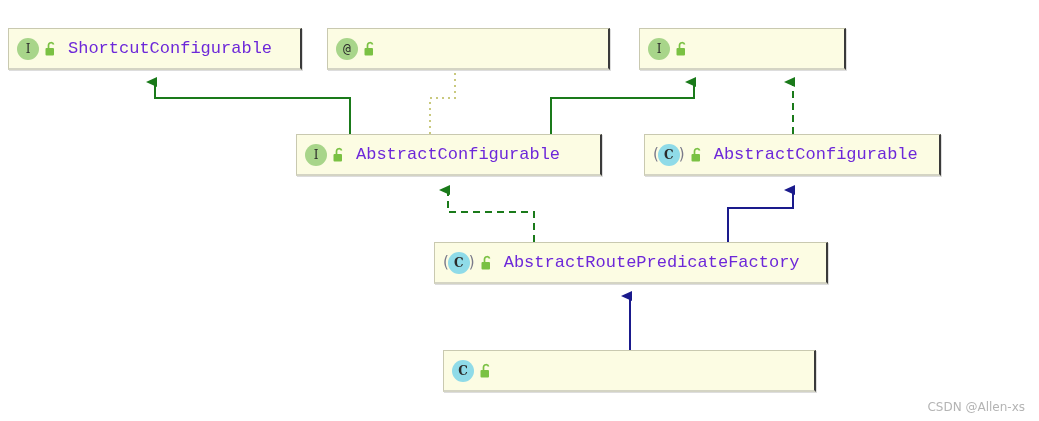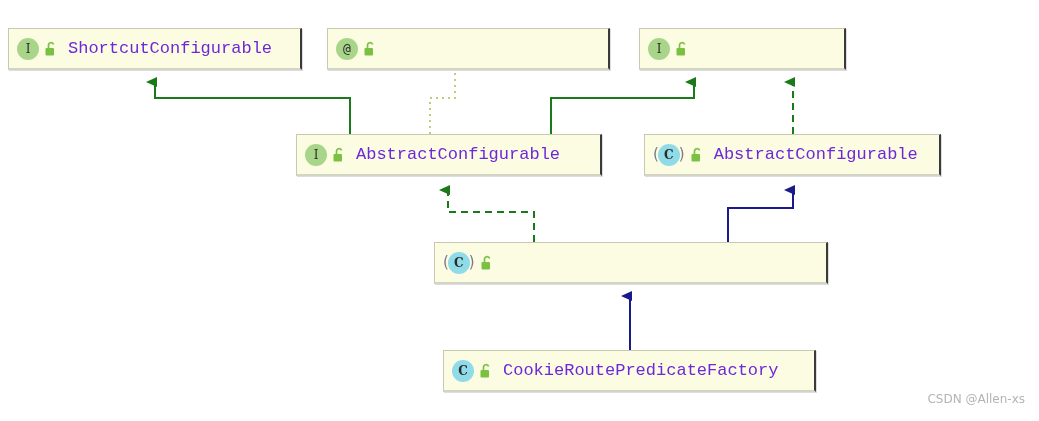--- a/index.html
+++ b/index.html
@@ -86,21 +86,21 @@
   .node-label {
     font-family: Liberation Mono, monospace;
     font-size: 17px;
     color: #6d28d9;
     white-space: nowrap;
     letter-spacing: 0px;
   }
   #watermark {
     position: absolute;
     right: 14px;
-    bottom: 15px;
+    bottom: 7px;
     font-family: "DejaVu Sans", "Liberation Sans", sans-serif;
     font-size: 12px;
     color: #b4b4b4;
     white-space: nowrap;
   }
 </style>
 </head>
 <body>
 
 <div id="diagram-root">
@@ -196,30 +196,30 @@
   <div class="uml-node" style="left:434px; top:242px; width:394px; height:42px;">
     <span class="node-icons">
       <span class="icon-wrap abstract">
         <span class="type-icon clazz">C</span>
       </span>
       <svg class="lock-icon" width="14" height="16" viewBox="0 0 14 16">
         <path d="M4.5,7 L4.5,4.2 A2.6,2.6 0 0 1 9.6,3.6" fill="none" stroke="#7ac143" stroke-width="1.7"></path>
         <rect x="1.5" y="7" width="8.5" height="7.5" rx="1" fill="#7ac143"></rect>
       </svg>
     </span>
+    <span class="node-label">AbstractRoutePredicateFactory</span>
   </div>
 
   <div class="uml-node" style="left:443px; top:350px; width:373px; height:42px;">
     <span class="node-icons">
       <span class="icon-wrap">
         <span class="type-icon clazz">C</span>
       </span>
       <svg class="lock-icon" width="14" height="16" viewBox="0 0 14 16">
         <path d="M4.5,7 L4.5,4.2 A2.6,2.6 0 0 1 9.6,3.6" fill="none" stroke="#7ac143" stroke-width="1.7"></path>
         <rect x="1.5" y="7" width="8.5" height="7.5" rx="1" fill="#7ac143"></rect>
       </svg>
     </span>
-    <span class="node-label">CookieRoutePredicateFactory</span>
   </div>
 
   <div id="watermark">CSDN @Allen-xs</div>
 
 </div>
 
 </body></html>

